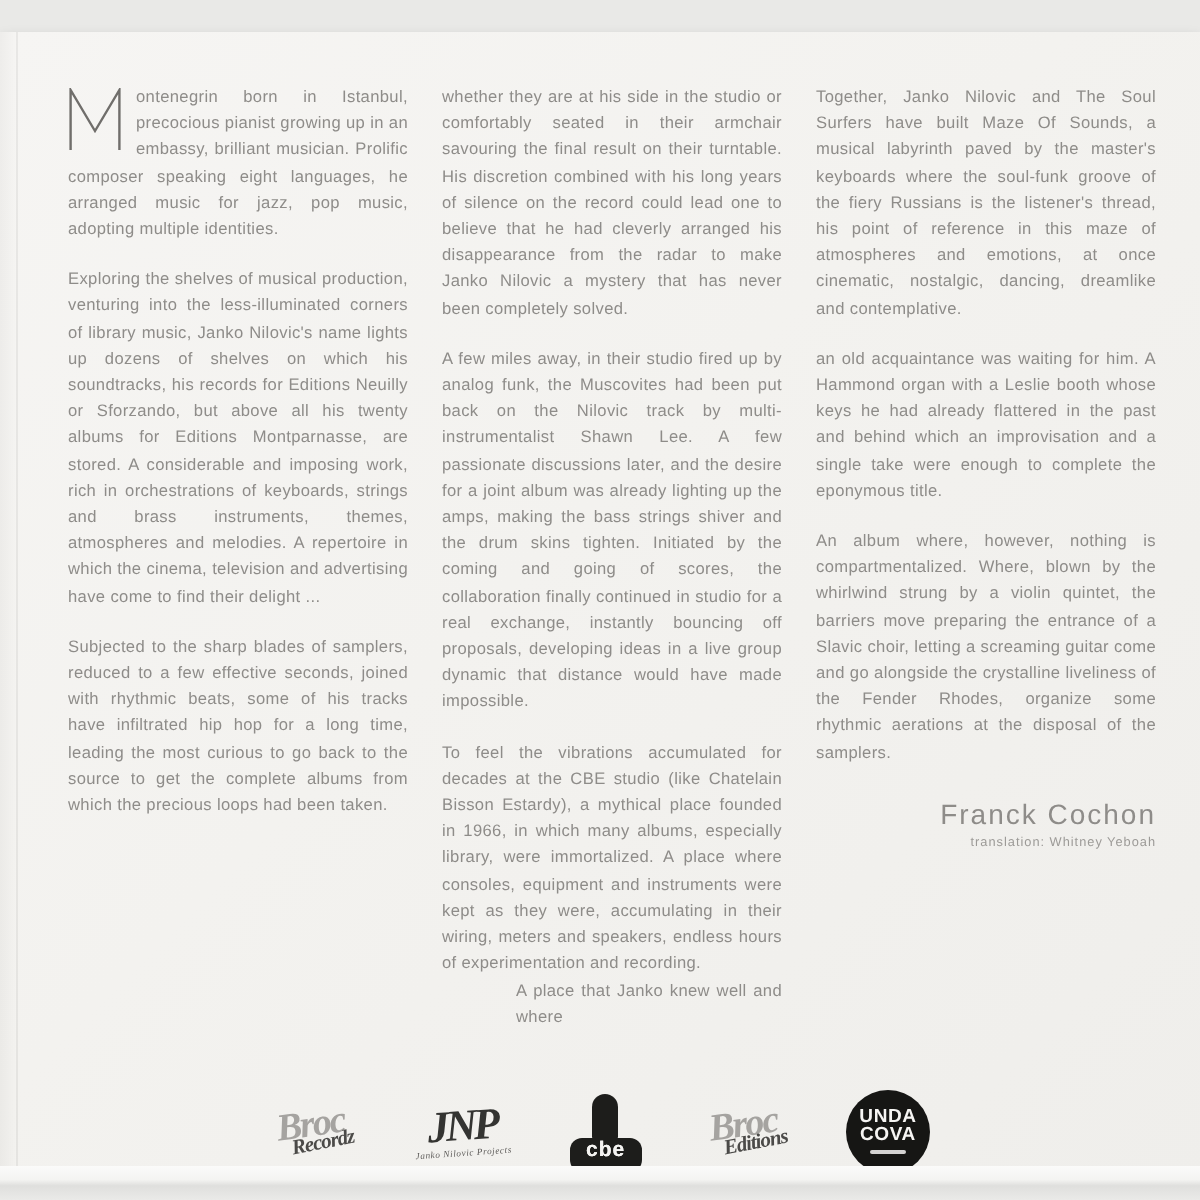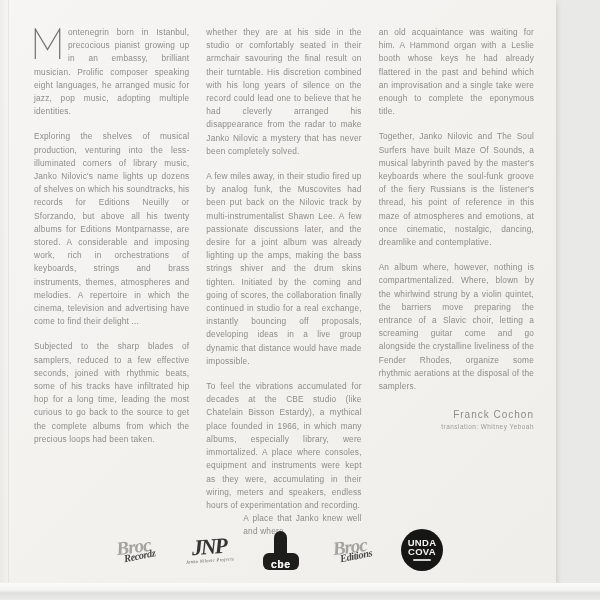--- a/index.html
+++ b/index.html
@@ -1,21 +1,21 @@
 <!DOCTYPE html>
 <html><head>
 <meta charset="utf-8">
 <style>
   html,body{margin:0;padding:0;}
   body{width:600px;height:600px;overflow:hidden;background:#e9e9e7;font-family:"Liberation Sans",sans-serif;}
   .scene{position:relative;width:600px;height:600px;}
 
   
   .sleeve{
-    position:absolute;left:0;top:0;width:556px;height:583px;
+    position:absolute;left:0;top:16px;width:600px;height:583px;
     background:linear-gradient(135deg,#f6f5f3 0%,#f3f2ef 45%,#efeeeb 100%);
     box-shadow:0 3px 6px rgba(0,0,0,.18);
   }
   .sleeve::before{content:"";position:absolute;left:8px;top:0;bottom:0;width:1px;background:rgba(0,0,0,.055);}
   .sleeve::after{content:"";position:absolute;left:0;top:0;bottom:0;width:8px;background:linear-gradient(90deg,rgba(0,0,0,.035),rgba(0,0,0,0));}
   .surface{position:absolute;left:0;top:583px;width:600px;height:17px;
     background:linear-gradient(180deg,#fbfbfa 0%,#f4f4f2 40%,#dfdfdd 58%,#eaeae8 100%);}
 
   
   .columns{
@@ -28,42 +28,42 @@
     font-size:8.3px;line-height:13.2px;letter-spacing:.18px;
     color:#8e8c89;text-align:justify;
   }
   .para.tight{margin-top:-12px;margin-left:37px;}
   .opening .dropcap{float:left;width:27px;height:32px;margin:2px 7px 0 0;}
   .dropcap svg{display:block;width:27px;height:32px;}
   .sr{position:absolute;width:1px;height:1px;overflow:hidden;clip:rect(0 0 0 0);white-space:nowrap;}
 
   
   .signature{margin-top:16px;text-align:right;}
-  .author{font-size:10px;letter-spacing:1px;color:#8e8c89;}
+  .author{font-size:14px;letter-spacing:1px;color:#8e8c89;}
   .translation{font-size:6.4px;letter-spacing:.5px;color:#9c9a97;margin-top:3px;}
 
   
   .footer{
     position:absolute;left:0;right:0;bottom:12px;
     display:flex;justify-content:center;align-items:center;gap:30px;
   }
   .logo{text-align:center;}
   .broc{transform:rotate(-8deg);}
   .script-top{font-family:"Liberation Serif",serif;font-style:italic;font-weight:bold;
     font-size:19px;line-height:16px;color:#a5a3a0;letter-spacing:-1px;}
   .script-bottom{font-family:"Liberation Serif",serif;font-style:italic;font-weight:bold;
     font-size:10.5px;line-height:9px;color:#4b4a48;margin:-3px 0 0 10px;transform:rotate(-3deg);letter-spacing:-.5px;}
   .jnp{transform:rotate(-4deg);}
   .jnp-mono{font-family:"Liberation Serif",serif;font-style:italic;font-weight:bold;
     font-size:22px;line-height:20px;color:#343432;letter-spacing:-2px;}
   .jnp-caption{font-family:"Liberation Serif",serif;font-style:italic;
     font-size:4.6px;color:#5c5a58;margin-top:1px;letter-spacing:.3px;white-space:nowrap;}
   .cbe-pill{width:13px;height:26px;background:#1d1d1b;border-radius:7px 7px 5px 5px;margin:0 auto;}
   .cbe-base{width:36px;height:17px;background:#1d1d1b;border-radius:6px;margin:-4px auto 0;
-    display:flex;align-items:flex-end;justify-content:center;}
+    display:flex;align-items:flex-start;justify-content:center;}
   .cbe-base span{color:#f4f3f1;font-weight:bold;font-size:10.5px;letter-spacing:.5px;
     text-shadow:0 0 0 #fff;}
   .unda-circle{width:42px;height:42px;border-radius:50%;background:#161614;
     display:flex;flex-direction:column;align-items:center;justify-content:center;}
   .unda-line{color:#f6f5f3;font-weight:bold;font-size:9.5px;line-height:8.8px;letter-spacing:.3px;}
   .unda-rule{width:18px;height:2px;background:#f6f5f3;opacity:.85;margin-top:2.5px;border-radius:1px;}
 </style>
 </head>
 <body>
 
@@ -91,22 +91,22 @@
         <div class="paras">
             <p class="para">whether they are at his side in the studio or comfortably seated in their armchair savouring the final result on their turntable. His discretion combined with his long years of silence on the record could lead one to believe that he had cleverly arranged his disappearance from the radar to make Janko Nilovic a mystery that has never been completely solved.</p>
             <p class="para">A few miles away, in their studio fired up by analog funk, the Muscovites had been put back on the Nilovic track by multi-instrumentalist Shawn Lee. A few passionate discussions later, and the desire for a joint album was already lighting up the amps, making the bass strings shiver and the drum skins tighten. Initiated by the coming and going of scores, the collaboration finally continued in studio for a real exchange, instantly bouncing off proposals, developing ideas in a live group dynamic that distance would have made impossible.</p>
             <p class="para">To feel the vibrations accumulated for decades at the CBE studio (like Chatelain Bisson Estardy), a mythical place founded in 1966, in which many albums, especially library, were immortalized. A place where consoles, equipment and instruments were kept as they were, accumulating in their wiring, meters and speakers, endless hours of experimentation and recording.</p>
             <p class="para tight">A place that Janko knew well and where</p>
           </div>
       </div>
 
       <div class="col">
         <div class="paras">
+            <p class="para">Together, Janko Nilovic and The Soul Surfers have built Maze Of Sounds, a musical labyrinth paved by the master's keyboards where the soul-funk groove of the fiery Russians is the listener's thread, his point of reference in this maze of atmospheres and emotions, at once cinematic, nostalgic, dancing, dreamlike and contemplative.</p>
             <p class="para">an old acquaintance was waiting for him. A Hammond organ with a Leslie booth whose keys he had already flattered in the past and behind which an improvisation and a single take were enough to complete the eponymous title.</p>
-            <p class="para">Together, Janko Nilovic and The Soul Surfers have built Maze Of Sounds, a musical labyrinth paved by the master's keyboards where the soul-funk groove of the fiery Russians is the listener's thread, his point of reference in this maze of atmospheres and emotions, at once cinematic, nostalgic, dancing, dreamlike and contemplative.</p>
             <p class="para">An album where, however, nothing is compartmentalized. Where, blown by the whirlwind strung by a violin quintet, the barriers move preparing the entrance of a Slavic choir, letting a screaming guitar come and go alongside the crystalline liveliness of the Fender Rhodes, organize some rhythmic aerations at the disposal of the samplers.</p>
           </div>
         <div class="signature">
           <div class="author">Franck Cochon</div>
           <div class="translation">translation: Whitney Yeboah</div>
         </div>
       </div>
 
     </div>
 

